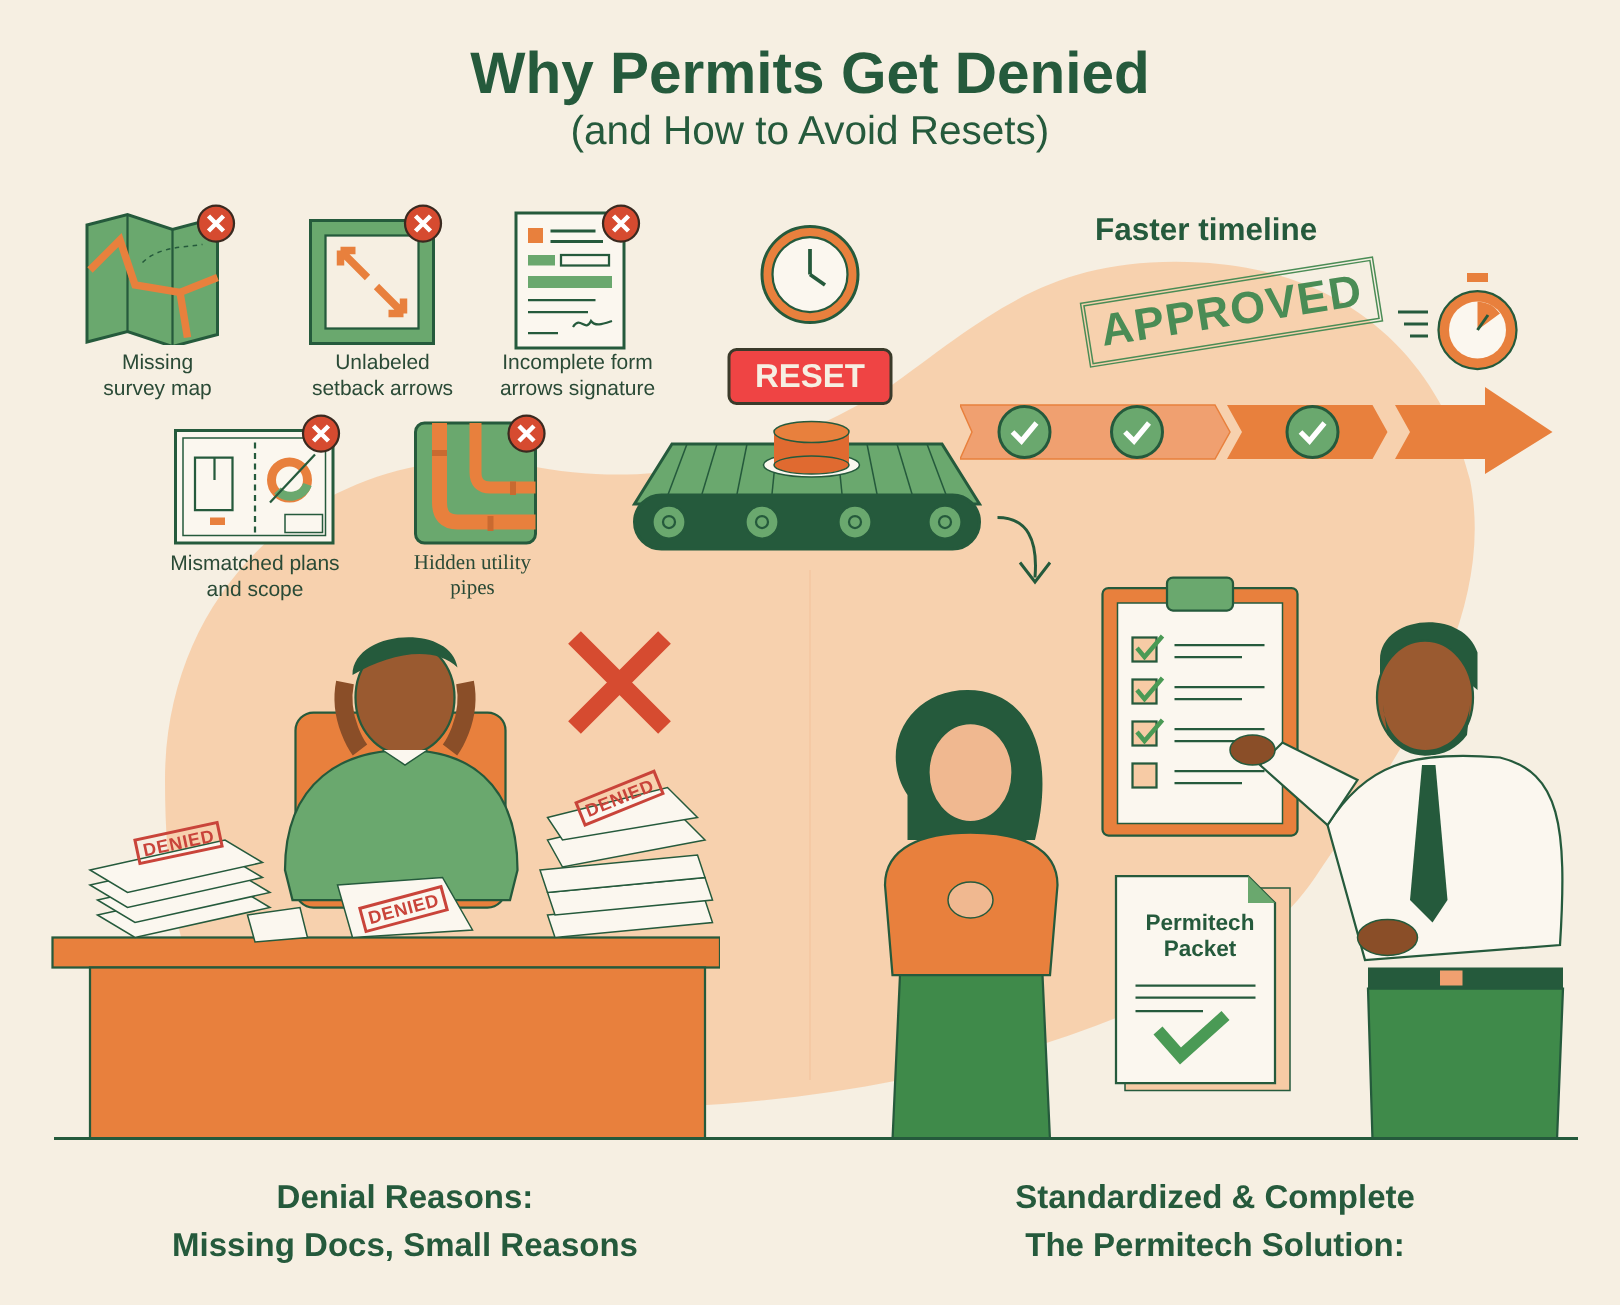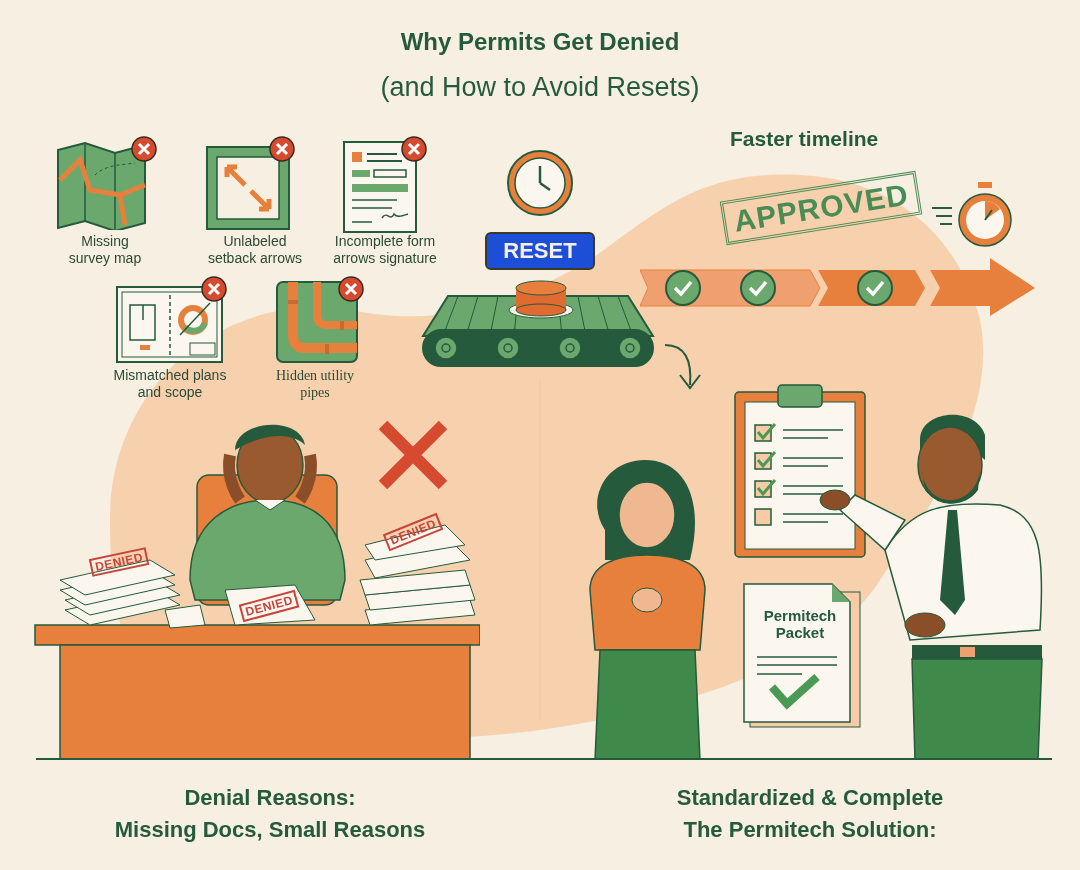--- a/index.html
+++ b/index.html
@@ -1,23 +1,23 @@
 <!DOCTYPE html>
 <html><head>
 <meta charset="utf-8">
 <style>
   html, body { margin:0; padding:0; }
   body { width:1080px; height:870px; background:#f6efe2; position:relative; overflow:hidden; font-family:"Liberation Sans", sans-serif; color:#23573a; }
   .abs { position:absolute; }
-  .title { left:0; width:1080px; top:28px; text-align:center; font-weight:bold; font-size:24px; color:#255a3c; }
+  .title { left:0; width:1080px; top:28px; text-align:center; font-weight:bold; font-size:39px; color:#255a3c; }
   .subtitle { left:0; width:1080px; top:72px; text-align:center; font-size:27px; color:#255a3c; }
   .icon-label { font-size:14px; color:#2a4a36; text-align:center; line-height:17px; }
   .caption { text-align:center; font-weight:bold; font-size:22px; line-height:32px; color:#255a3c; }
   .faster { font-weight:bold; font-size:21px; color:#255a3c; }
-  .reset-btn { background:#1d4ed8; color:#f6efe2; border:2px solid #3a3a2a; border-radius:6px; font-weight:bold; font-size:22px; text-align:center; line-height:34px; }
+  .reset-btn { background:#ef4444; color:#f6efe2; border:2px solid #3a3a2a; border-radius:6px; font-weight:bold; font-size:22px; text-align:center; line-height:34px; }
   .packet-text { font-weight:bold; font-size:15px; text-align:center; color:#255a3c; line-height:17px; }
   .denied { font-weight:bold; color:#c9443a; border:2px solid #c9443a; font-size:12px; padding:0 3px; letter-spacing:0.5px; }
   .approved { font-weight:bold; color:#4a8c55; border:3px double #4a8c55; font-size:30px; padding:2px 8px; letter-spacing:1px; }
 </style>
 </head>
 <body>
 
 <svg class="abs" style="left:0;top:0" width="1080" height="870">
   <path d="M110 520 C110 380 230 290 350 310 C450 330 520 300 590 260 C660 210 700 170 800 175 C900 180 960 240 980 320 C1000 420 920 520 880 580 C830 660 700 700 600 720 C450 750 300 740 200 720 C130 700 110 620 110 520 Z" fill="#f7cba5" opacity="0.85"></path>
   <path d="M540 380 L540 720" stroke="#f0bb93" stroke-width="1" opacity="0.5"></path>
@@ -162,21 +162,21 @@
   <ellipse cx="123" cy="32" rx="32" ry="8" fill="#fbf7ef" stroke="#255a3c" stroke-width="1"></ellipse>
   <rect x="98" y="10" width="50" height="22" fill="#e06a30"></rect>
   <ellipse cx="123" cy="10" rx="25" ry="7" fill="#e8803d" stroke="#255a3c" stroke-width="1"></ellipse>
   <ellipse cx="123" cy="32" rx="25" ry="6" fill="#e06a30" stroke="#255a3c" stroke-width="1"></ellipse>
 </svg>
 <svg class="abs" style="left:660px;top:340px" width="45" height="55">
   <path d="M5 5 C25 5 32 20 30 45" stroke="#255a3c" stroke-width="2" fill="none"></path>
   <path d="M20 35 L30 48 L40 35" stroke="#255a3c" stroke-width="2" fill="none"></path>
 </svg>
 
-<div class="abs faster" style="left:730px;top:127px;text-align:right;">Faster timeline</div>
+<div class="abs faster" style="left:730px;top:142px;text-align:right;">Faster timeline</div>
 <div class="abs approved" style="left:722px;top:186px;transform:rotate(-9deg);">APPROVED</div>
 <svg class="abs" style="left:930px;top:180px" width="85" height="70">
   <line x1="2" y1="28" x2="22" y2="28" stroke="#255a3c" stroke-width="2"></line>
   <line x1="6" y1="36" x2="22" y2="36" stroke="#255a3c" stroke-width="2"></line>
   <line x1="10" y1="44" x2="22" y2="44" stroke="#255a3c" stroke-width="2"></line>
   <rect x="48" y="2" width="14" height="6" fill="#e8803d"></rect>
   <circle cx="55" cy="40" r="26" fill="#e8803d" stroke="#255a3c" stroke-width="1.5"></circle>
   <circle cx="55" cy="40" r="19" fill="#fbf7ef"></circle>
   <path d="M55 40 L55 21 A19 19 0 0 1 70 29 Z" fill="#e8803d"></path>
   <line x1="55" y1="40" x2="62" y2="30" stroke="#255a3c" stroke-width="2"></line>

